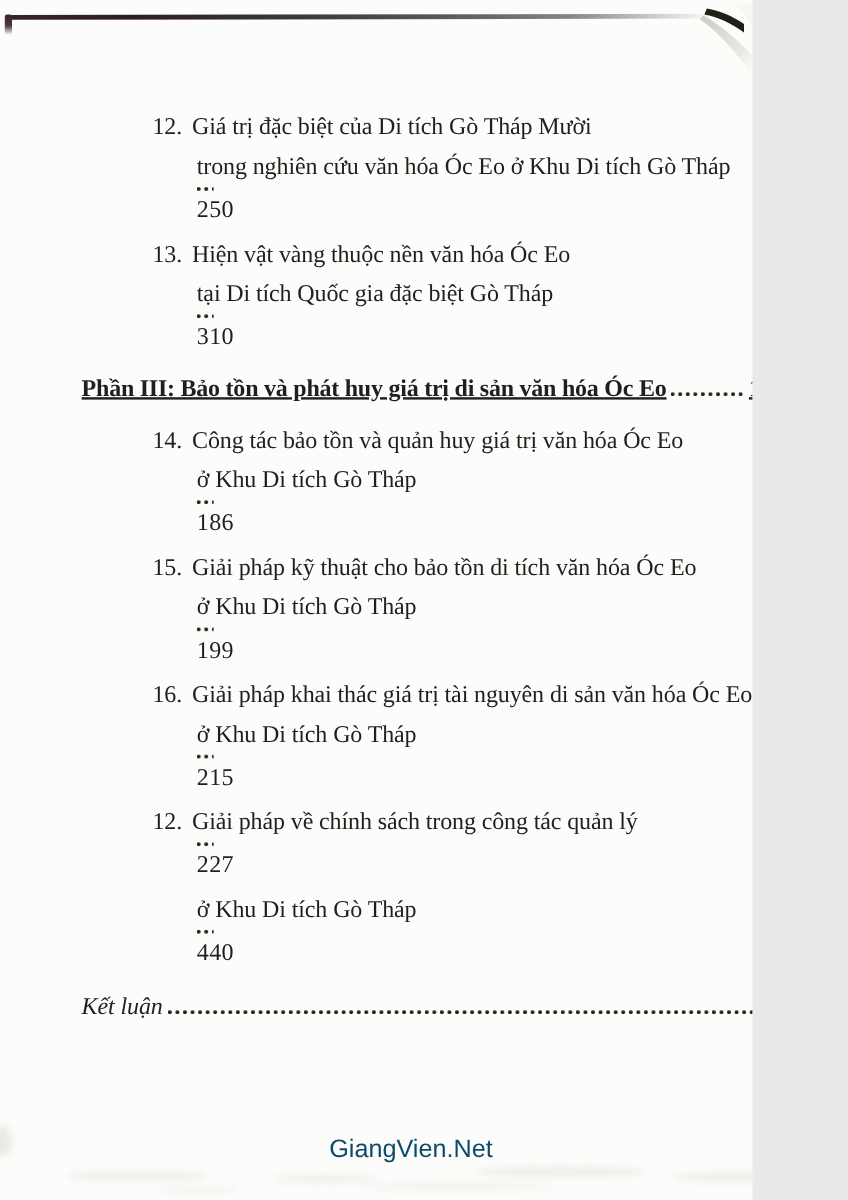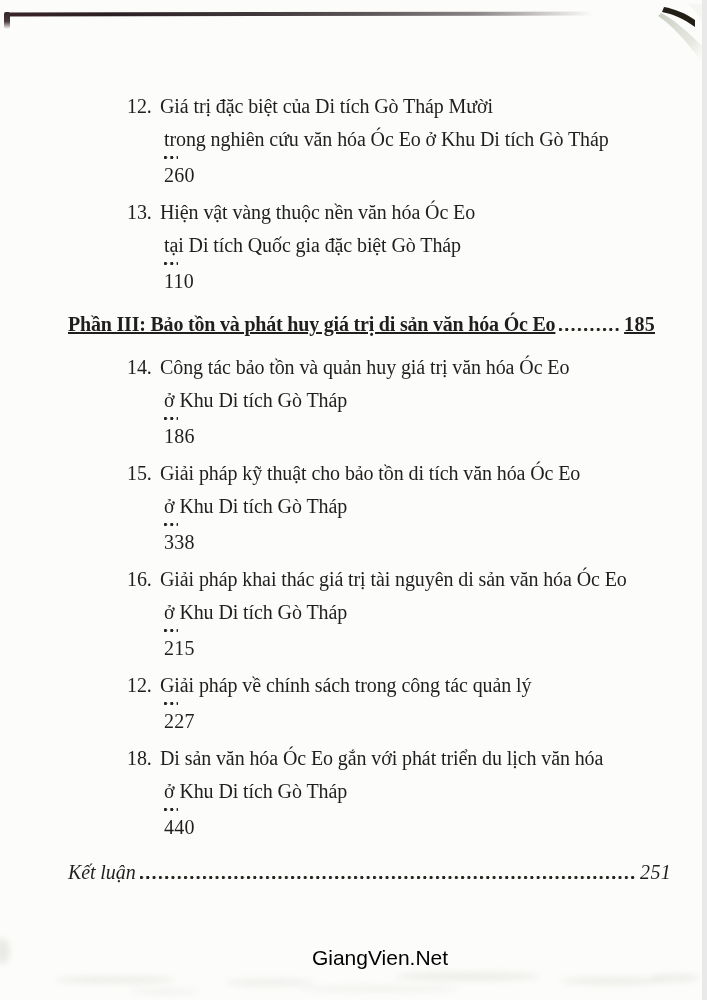--- a/index.html
+++ b/index.html
@@ -1,20 +1,20 @@
 <!DOCTYPE html>
 <html><head>
 <meta charset="utf-8">
 <style>
   html, body { margin: 0; padding: 0; }
   body { background: #e9e9e9; }
 
   .page {
     position: relative;
-    width: 702px;
+    width: 627px;
     height: 1000px;
     background: #fcfcfa;
     overflow: hidden;
     font-family: "Liberation Serif", "DejaVu Serif", serif;
     color: #201f1d;
   }
 
   
   .top-edge-line {
     position: absolute;
@@ -119,33 +119,33 @@
   <main class="toc">
 
     <div class="entry">
       <div class="row">
         <span class="num">12.</span>
         <span class="ttl">Giá trị đặc biệt của Di tích Gò Tháp Mười</span>
       </div>
       <div class="row cont">
         <span class="ttl">trong nghiên cứu văn hóa Óc Eo ở Khu Di tích Gò Tháp</span>
         <span class="leader"></span>
-        <span class="pg">260</span>
+        <span class="pg">250</span>
       </div>
     </div>
 
     <div class="entry">
       <div class="row">
         <span class="num">13.</span>
         <span class="ttl">Hiện vật vàng thuộc nền văn hóa Óc Eo</span>
       </div>
       <div class="row cont">
         <span class="ttl">tại Di tích Quốc gia đặc biệt Gò Tháp</span>
         <span class="leader"></span>
-        <span class="pg">110</span>
+        <span class="pg">310</span>
       </div>
     </div>
 
     <div class="section">
       <div class="row">
         <span class="ttl">Phần III: Bảo tồn và phát huy giá trị di sản văn hóa Óc Eo</span>
         <span class="leader"></span>
         <span class="pg">185</span>
       </div>
     </div>
@@ -163,21 +163,21 @@
     </div>
 
     <div class="entry">
       <div class="row">
         <span class="num">15.</span>
         <span class="ttl">Giải pháp kỹ thuật cho bảo tồn di tích văn hóa Óc Eo</span>
       </div>
       <div class="row cont">
         <span class="ttl">ở Khu Di tích Gò Tháp</span>
         <span class="leader"></span>
-        <span class="pg">338</span>
+        <span class="pg">199</span>
       </div>
     </div>
 
     <div class="entry">
       <div class="row">
         <span class="num">16.</span>
         <span class="ttl">Giải pháp khai thác giá trị tài nguyên di sản văn hóa Óc Eo</span>
       </div>
       <div class="row cont">
         <span class="ttl">ở Khu Di tích Gò Tháp</span>
@@ -191,42 +191,38 @@
         <span class="num">12.</span>
         <span class="ttl">Giải pháp về chính sách trong công tác quản lý</span>
       </div>
       <div class="row cont">
         <span class="leader"></span>
         <span class="pg">227</span>
       </div>
     </div>
 
     <div class="entry">
-      <div class="row">
-        <span class="num">18.</span>
-        <span class="ttl">Di sản văn hóa Óc Eo gắn với phát triển du lịch văn hóa</span>
-      </div>
       <div class="row cont">
         <span class="ttl">ở Khu Di tích Gò Tháp</span>
         <span class="leader"></span>
         <span class="pg">440</span>
       </div>
     </div>
 
     <div class="conclusion">
       <div class="row">
         <span class="ttl">Kết luận</span>
         <span class="leader"></span>
         <span class="pg">251</span>
       </div>
     </div>
 
   </main>
 
-  <div class="watermark" style="color: #000000; margin-left: 44px;">GiangVien.Net</div>
+  <div class="watermark" style="color: #0c4a6e; margin-left: 44px;">GiangVien.Net</div>
 
   <div>
     <div class="noise-blob" style="left:-6px;  top:938px; width:16px;  height:26px; opacity:.22;"></div>
     <div class="noise-blob" style="left:55px;  top:976px; width:120px; height:8px;  opacity:.16;"></div>
     <div class="noise-blob" style="left:225px; top:979px; width:90px;  height:7px;  opacity:.15;"></div>
     <div class="noise-blob" style="left:395px; top:972px; width:145px; height:9px;  opacity:.17;"></div>
     <div class="noise-blob" style="left:560px; top:977px; width:105px; height:8px;  opacity:.16;"></div>
     <div class="noise-blob" style="left:300px; top:986px; width:160px; height:6px;  opacity:.13;"></div>
     <div class="noise-blob" style="left:650px; top:974px; width:50px;  height:8px;  opacity:.16;"></div>
     <div class="noise-blob" style="left:130px; top:989px; width:70px;  height:5px;  opacity:.13;"></div>

